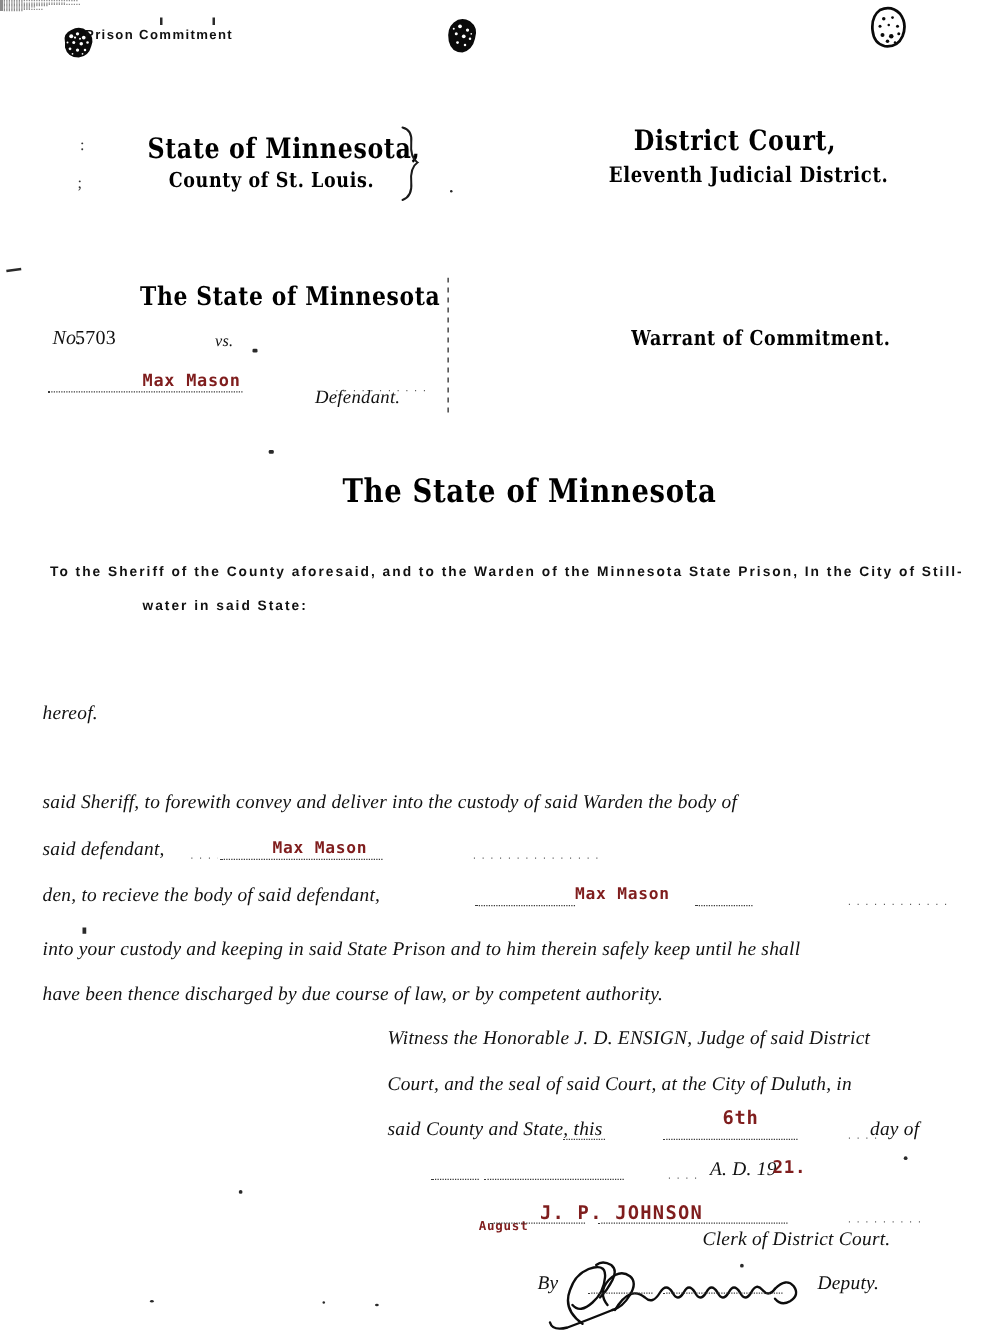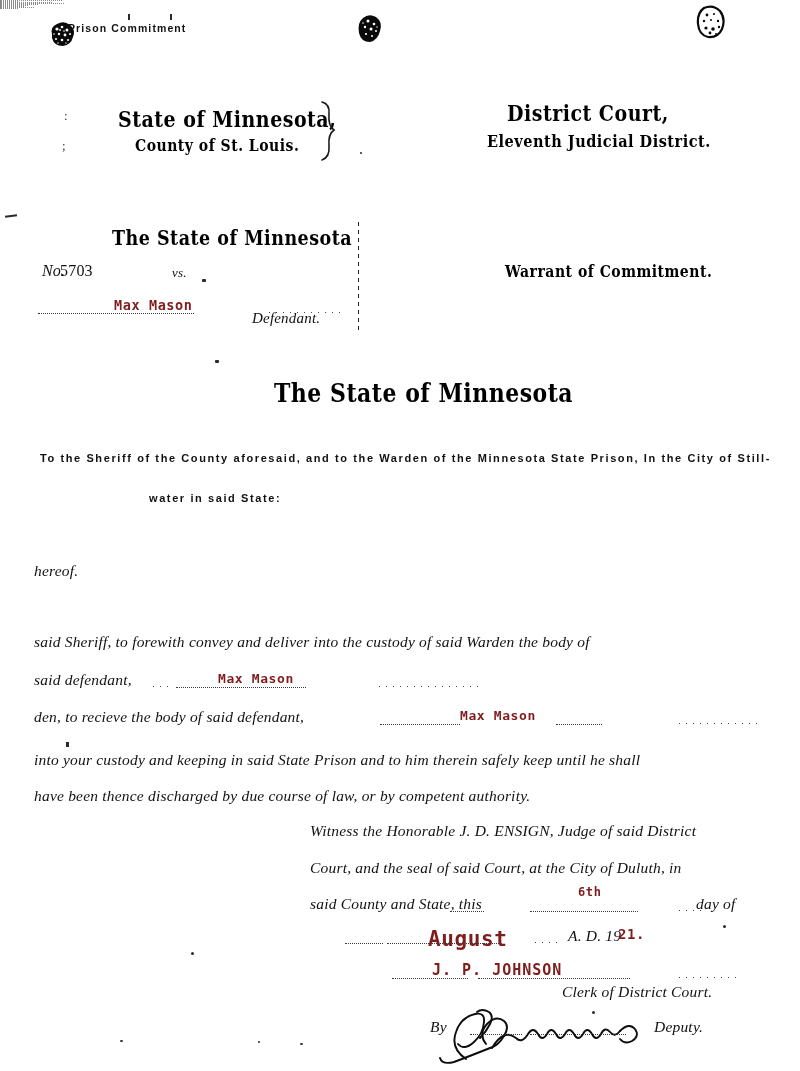--- a/index.html
+++ b/index.html
@@ -198,21 +198,21 @@
 
   <div class="caption-rule" style="left:358px; top:222px; height:110px;"></div>
 
   <div class="abs gothic" style="left:505px; top:263px; font-size:14px;">Warrant of Commitment.</div>
 
   <div class="speck" style="left:215px; top:360px; width:4px; height:3px; border-radius:1px;"></div>
 
   <div class="abs gothic" style="left:274px; top:380px; font-size:22px;">The State of Minnesota</div>
 
   <div class="abs sheriff-line" style="left:40px; top:452px;">To the Sheriff of the County aforesaid, and to the Warden of the Minnesota State Prison, In the City  of Still-</div>
-  <div class="abs sheriff-line" style="left:114px; top:492px;margin-left:35px;">water in said State:</div>
+  <div class="abs sheriff-line" style="left:114px; top:479px;">water in said State:</div>
 
   <div class="abs body-italic" style="left:34px; top:562px;">hereof.</div>
 
 
   <div class="abs body-italic" style="left:34px; top:633px;">said Sheriff, to forewith convey  and  deliver  into  the  custody  of said  Warden  the  body  of</div>
 
   <div class="abs body-italic" style="left:34px; top:671px;">said defendant,</div>
 
   <div class="dots-faint" style="left:126px; top:687px; width:18px;"></div>
   <div class="dots-sparse" style="left:150px; top:686px; width:24px;"></div>
@@ -241,29 +241,29 @@
   <div class="speck" style="left:66px; top:742px; width:3px; height:5px; border-radius:0;"></div>
 
   <div class="abs body-italic" style="left:310px; top:822px;">Witness the Honorable J. D. ENSIGN, Judge  of said District</div>
 
   <div class="abs body-italic" style="left:310px; top:859px;">Court, and the seal of said Court, at the City of Duluth, in</div>
 
   <div class="abs body-italic" style="left:310px; top:895px;">said County and State, this</div>
 
   <div class="dots" style="left:450px; top:911px; width:34px;"></div>
   <div class="dots-faint" style="left:488px; top:911px; width:38px;"></div>
-  <div class="abs typed" style="left:578px; top:885px; font-size:12px;">6th</div>
+  <div class="abs typed" style="left:578px; top:885px; font-size:15px;">6th</div>
   <div class="dots" style="left:530px; top:911px; width:108px;"></div>
   <div class="dots-faint" style="left:642px; top:911px; width:28px;"></div>
   <div class="dots-sparse" style="left:676px; top:910px; width:28px;"></div>
 
   <div class="abs body-italic" style="left:696px; top:895px;">day   of</div>
 
   <div class="dots" style="left:345px; top:943px; width:38px;"></div>
-  <div class="abs typed" style="left:383px; top:927px; font-size:21px;margin-left:45px;">August</div>
+  <div class="abs typed" style="left:383px; top:976px; font-size:10px;">August</div>
   <div class="dots" style="left:387px; top:943px; width:112px;"></div>
   <div class="dots-faint" style="left:504px; top:943px; width:24px;"></div>
   <div class="dots-sparse" style="left:532px; top:942px; width:28px;"></div>
 
   <div class="abs body-italic" style="left:568px; top:927px; font-size:15.5px;">A. D. 19</div>
   <div class="abs typed" style="left:618px; top:926px; font-size:14px;">21</div>
   <div class="abs typed" style="left:636px; top:926px; font-size:14px;">.</div>
 
   <div class="speck" style="left:191px; top:952px; width:3px; height:3px;"></div>
   <div class="speck" style="left:723px; top:925px; width:3px; height:3px;"></div>

